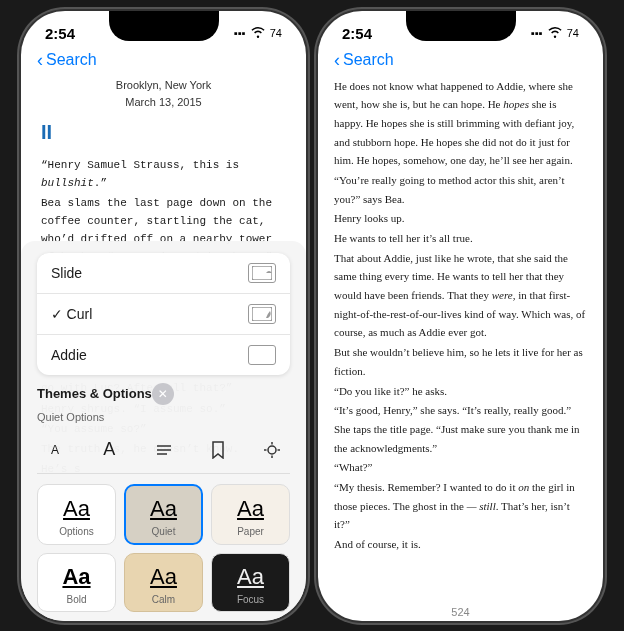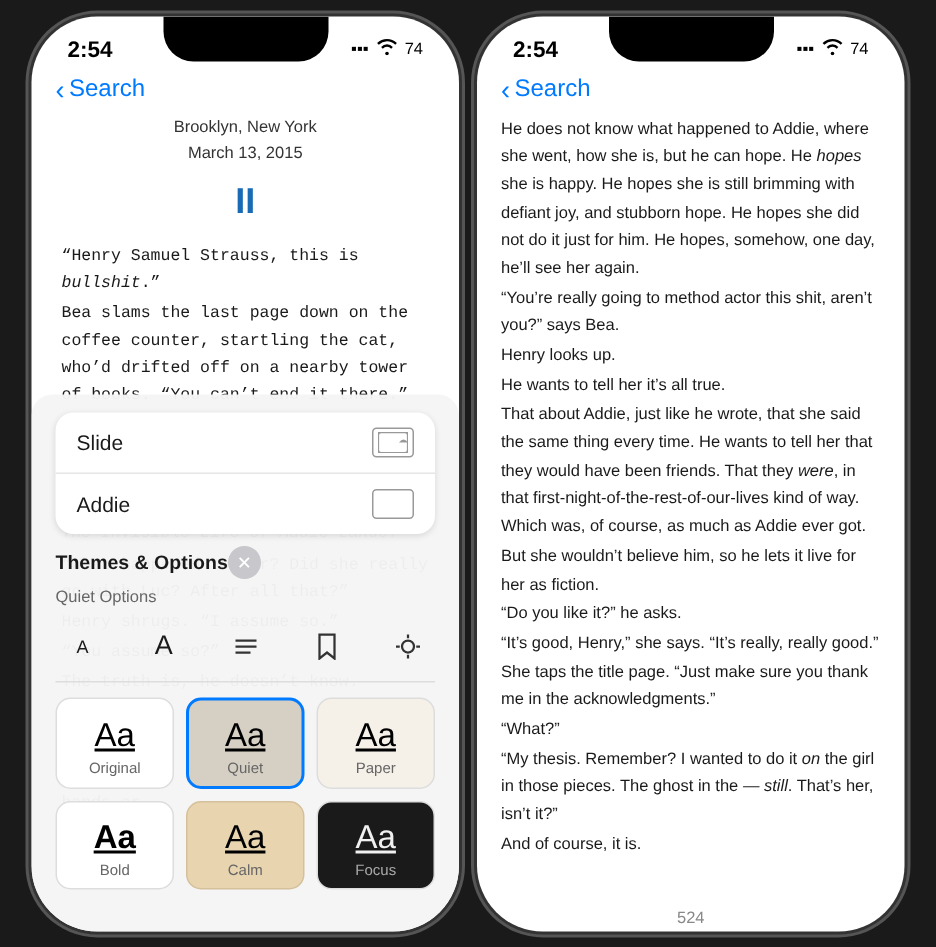--- a/index.html
+++ b/index.html
@@ -89,22 +89,21 @@
       color: #1a1a1a;
       overflow: hidden;
     }
     .book-location {
       text-align: center;
       font-size: 11px;
       margin-bottom: 4px;
       color: #333;
     }
     .chapter-num {
-      text-align: center;
-      font-size: 24px;
+      font-size: 20px;
       font-weight: bold;
       color: #1a6bb5;
       margin-bottom: 8px;
     }
     .book-text {
       font-size: 11px;
       line-height: 1.65;
       color: #1a1a1a;
     }
     .book-text p {
@@ -113,21 +112,21 @@
     }
 
     
     .bottom-panel {
       position: absolute;
       bottom: 0;
       left: 0;
       right: 0;
       background: rgba(245,245,245,0.97);
       border-radius: 14px 14px 0 0;
-      padding: 12px 16px 28px;
+      padding: 12px 16px 9px;
     }
 
     .slide-options {
       background: #fff;
       border-radius: 12px;
       overflow: hidden;
       margin-bottom: 8px;
       box-shadow: 0 1px 4px rgba(0,0,0,0.12);
     }
     .slide-option {
@@ -270,20 +269,21 @@
     }
 
     
     .right-phone-content {
       padding: 0 16px;
       font-size: 11px;
       line-height: 1.68;
       color: #1a1a1a;
       overflow: hidden;
       height: 540px;
+      font-family: Liberation Serif, serif;
     }
     .right-book-text p {
       margin-bottom: 1px;
       text-indent: 0;
     }
     .page-num {
       text-align: center;
       font-size: 11px;
       color: #888;
       position: absolute;
@@ -347,20 +347,29 @@
       <div class="slide-options">
         <div class="slide-option">
           <span>Slide</span>
           <div class="slide-icon">
             <svg width="20" height="14" viewBox="0 0 20 14">
               <rect x="0" y="0" width="20" height="14" rx="2" fill="none" stroke="#999" stroke-width="1.5"></rect>
               <path d="M14 7 Q17 3 20 7" fill="#999"></path>
             </svg>
           </div>
         </div>
+        <div class="slide-option active">
+          <span>✓ Curl</span>
+          <div class="slide-icon">
+            <svg width="20" height="14" viewBox="0 0 20 14">
+              <rect x="0" y="0" width="20" height="14" rx="2" fill="none" stroke="#999" stroke-width="1.5"></rect>
+              <path d="M16 11 Q20 8 18 4 Q16 6 14 11z" fill="#999"></path>
+            </svg>
+          </div>
+        </div>
         <div class="slide-option">
           <span>Addie</span>
           <div class="slide-icon"></div>
         </div>
       </div>
 
       <div class="themes-row">
         <span class="themes-label">Themes &amp; Options</span>
         <div class="close-btn">✕</div>
       </div>
@@ -390,21 +399,21 @@
             <line x1="1" y1="9" x2="3.5" y2="9" stroke="#333" stroke-width="1.5"></line>
             <line x1="14.5" y1="9" x2="17" y2="9" stroke="#333" stroke-width="1.5"></line>
           </svg>
         </div>
       </div>
 
       <div class="themes-grid">
 
         <div class="theme-card">
           <div class="theme-card-text">Aa</div>
-          <div class="theme-card-label">Original</div>
+          <div class="theme-card-label">Options</div>
         </div>
 
         <div class="theme-card quiet-theme selected">
           <div class="theme-card-text">Aa</div>
           <div class="theme-card-label">Quiet</div>
         </div>
 
         <div class="theme-card paper-theme">
           <div class="theme-card-text">Aa</div>
           <div class="theme-card-label">Paper</div>

